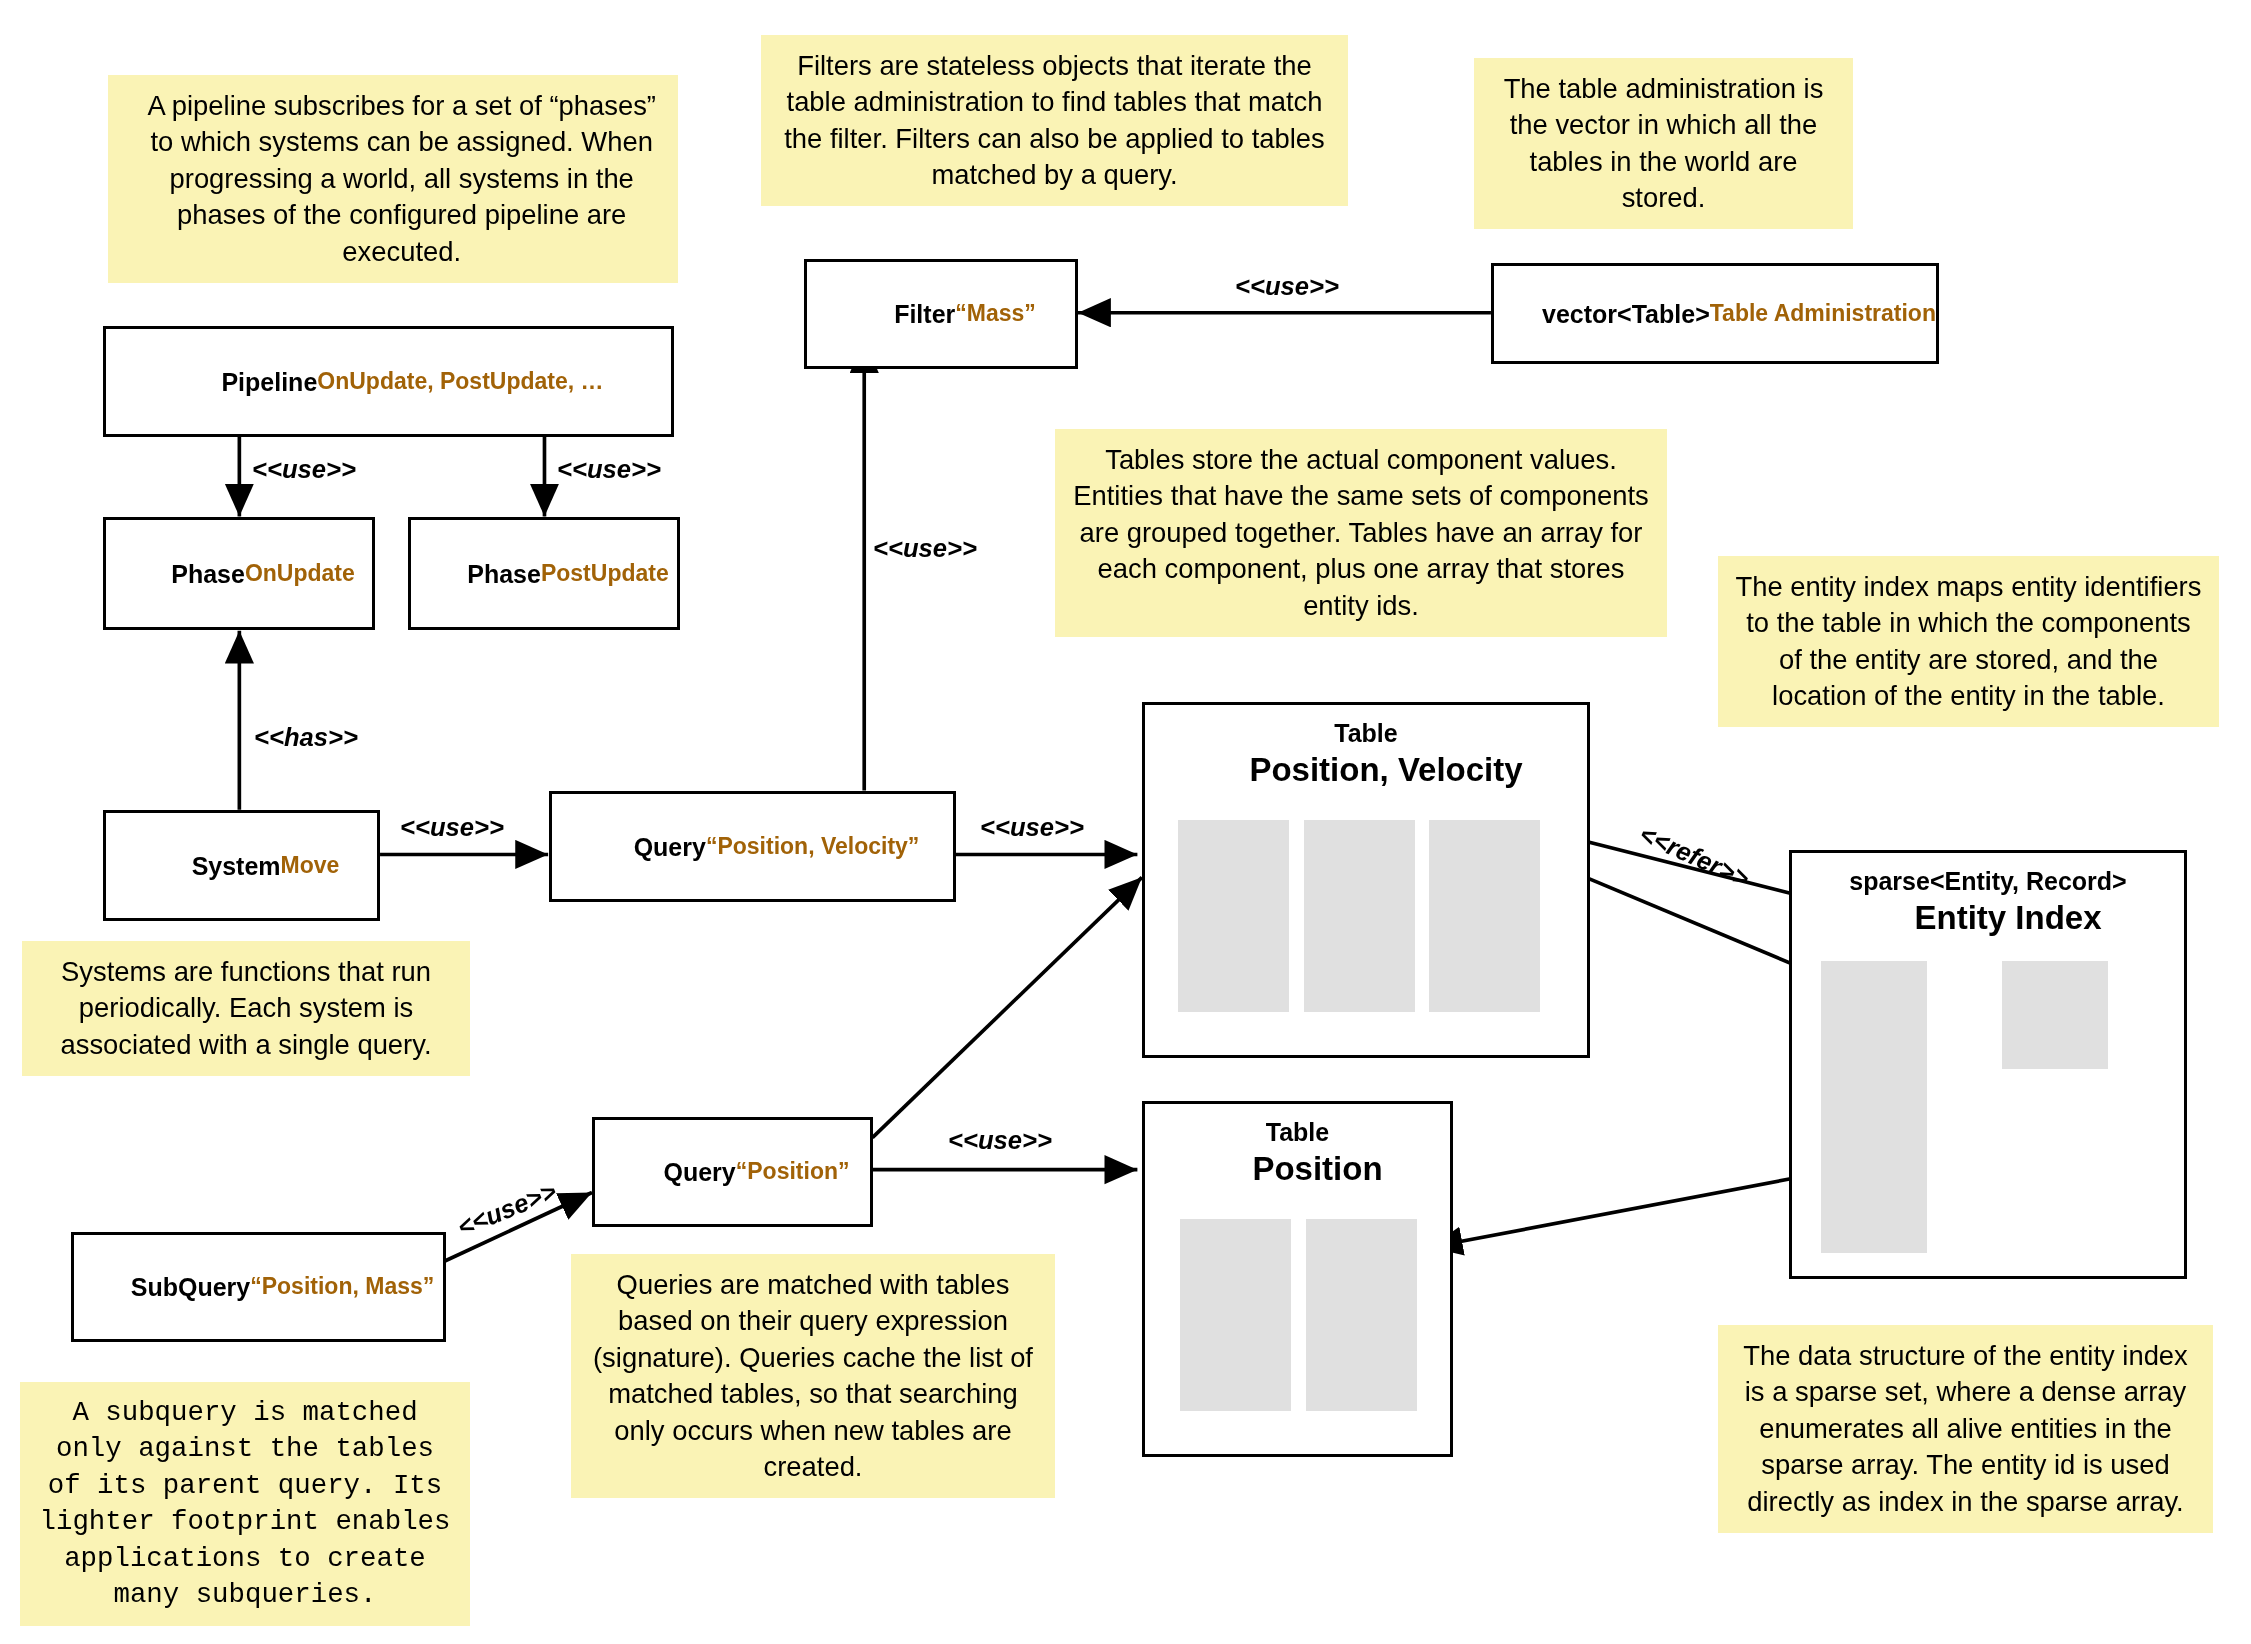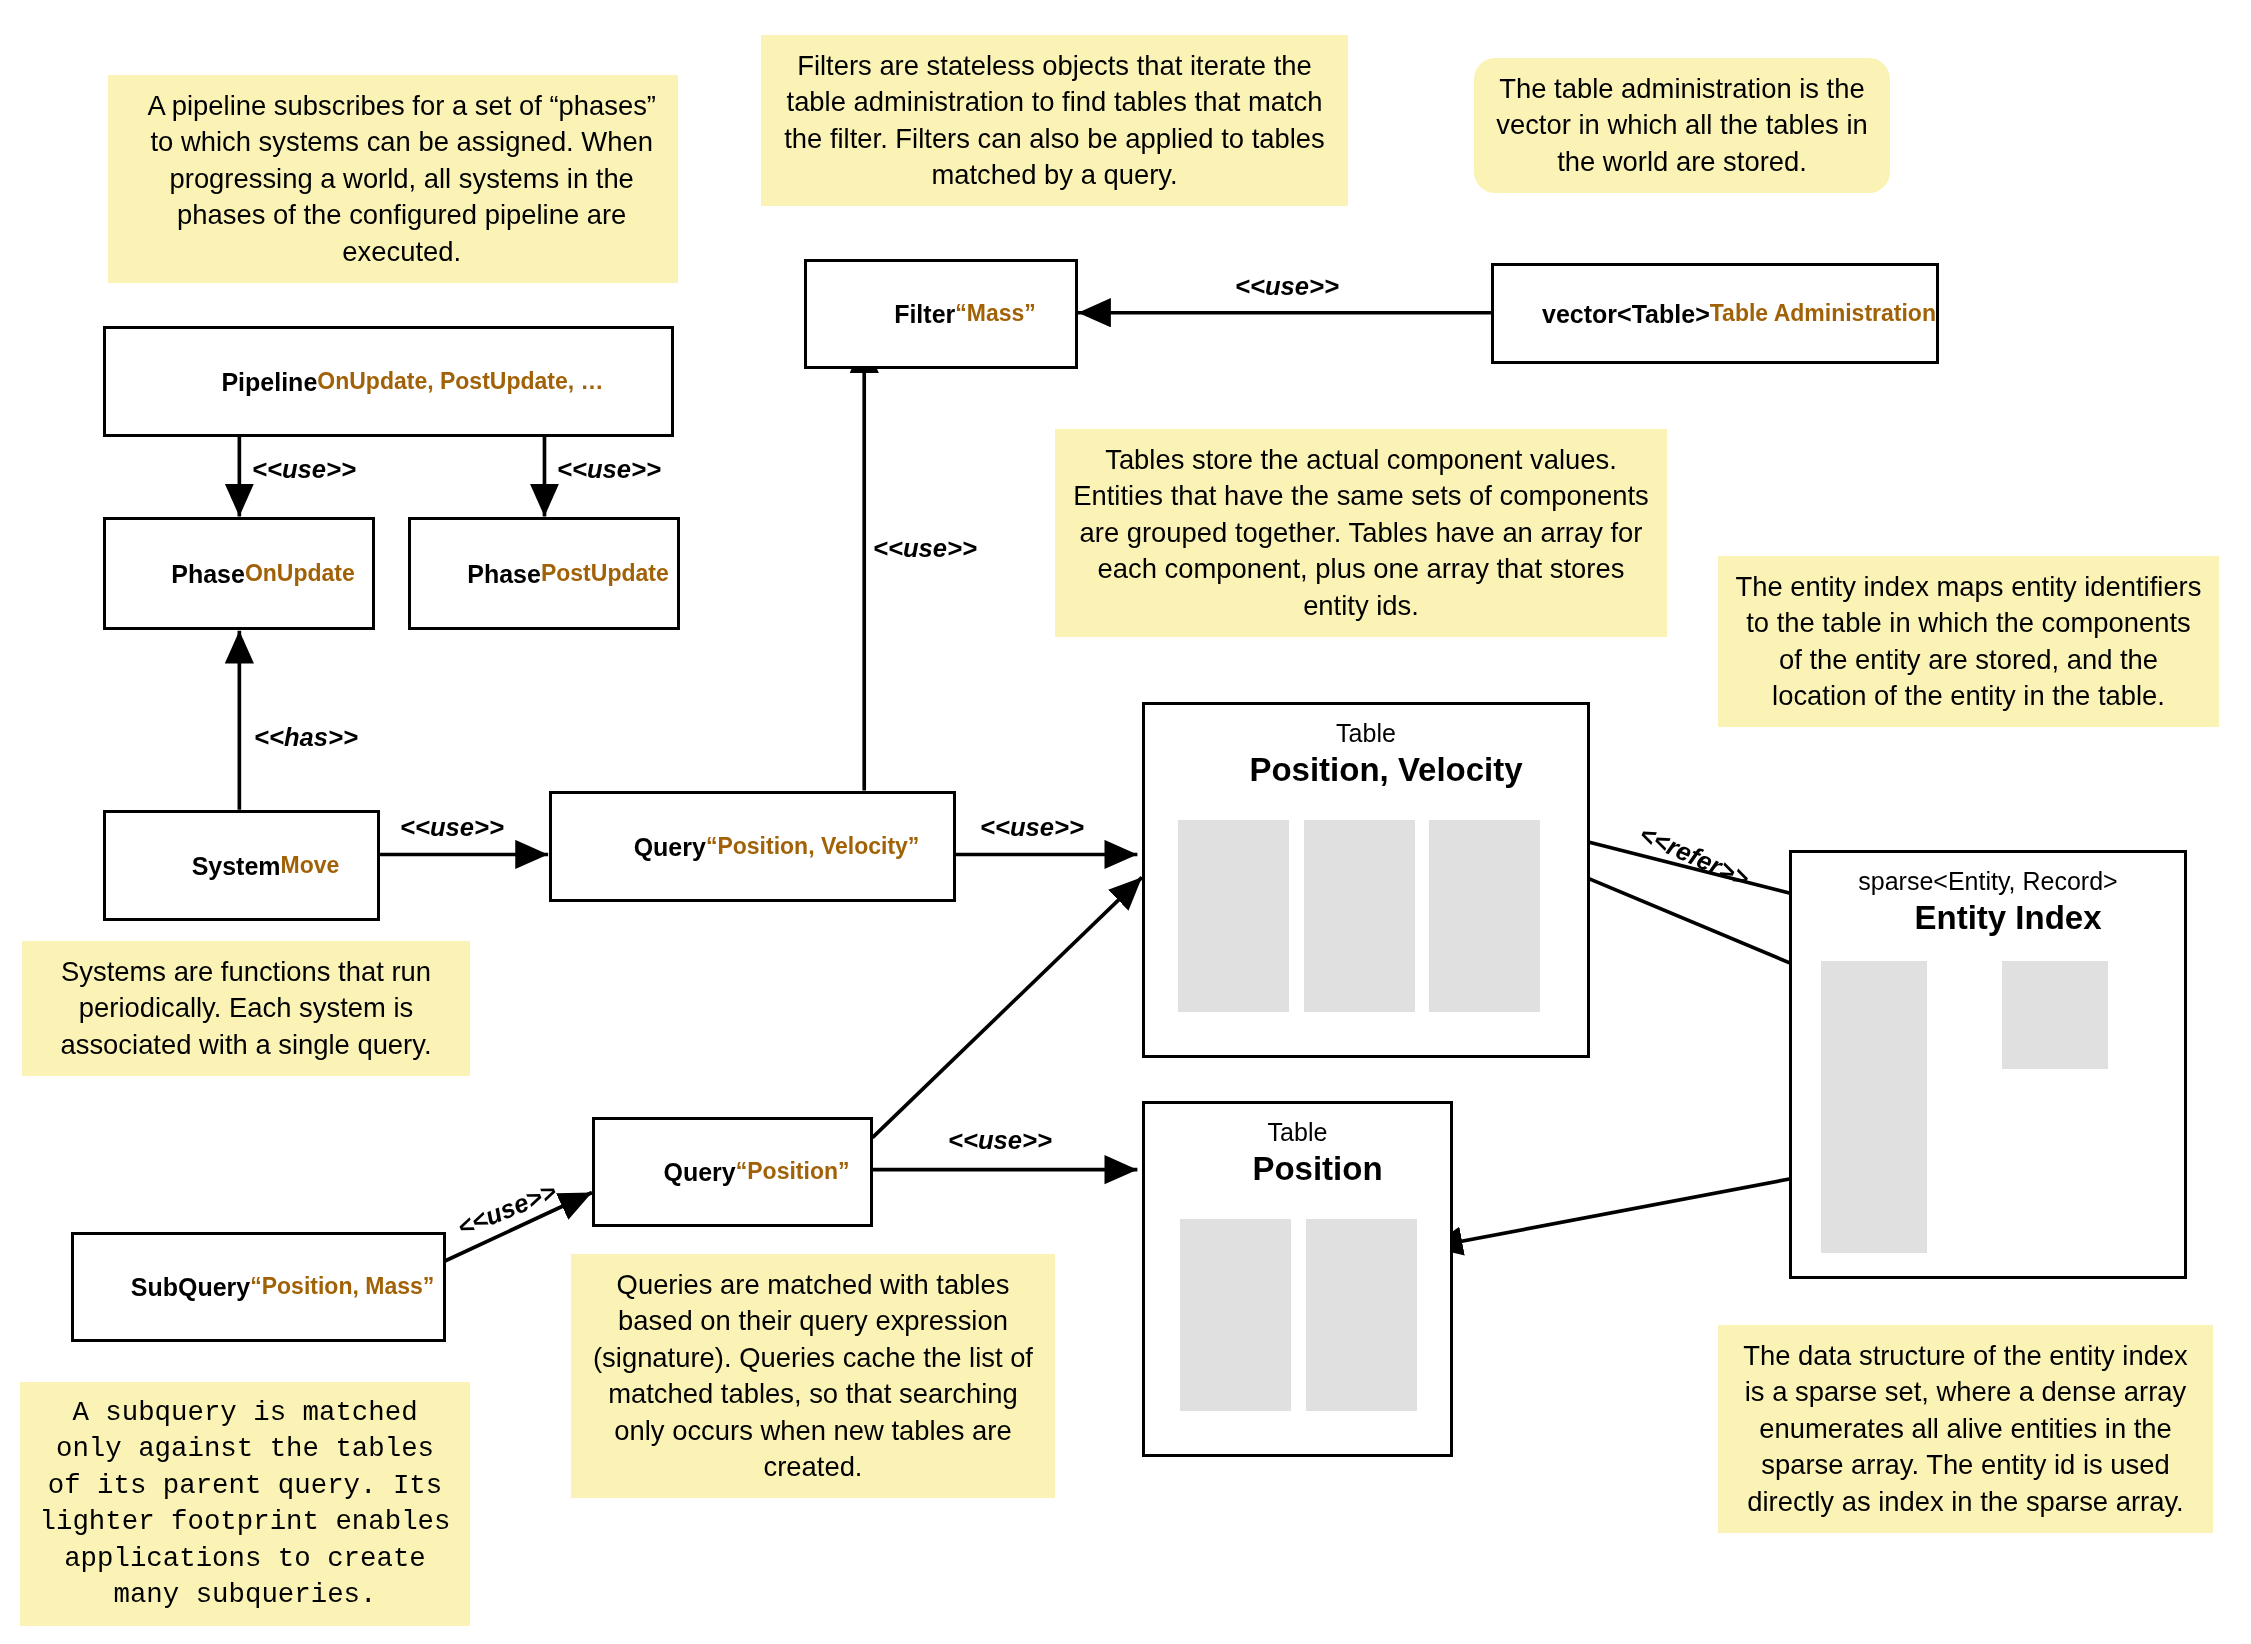--- a/index.html
+++ b/index.html
@@ -56,21 +56,21 @@
     background: #ffffff;
     border: 3.7px solid #000000;
     box-sizing: border-box;
   }
   .tablebox .hdr {
     text-align: center;
     padding-top: 12.8px;
   }
   .tablebox .hdr .stereo {
     font-size: 25px;
-    font-weight: normal;
+    font-weight: bold;
     line-height: 1.25;
   }
   .tablebox .hdr .title {
     font-size: 33px;
     font-weight: bold;
     line-height: 1.3;
     white-space: nowrap;
     margin-left: 40px;
   }
   .cols {
@@ -139,21 +139,21 @@
       <line x1="2190" y1="1063" x2="2048" y2="1063"></line>
       <line x1="2190" y1="1095" x2="2048" y2="1095"></line>
       <line x1="2230" y1="1160" x2="2172" y2="1272"></line>
     </g>
   </svg>
 
   <div class="note" style="left:108px; top:75px; width:570px;padding-left:32px;">A pipeline subscribes for a set of “phases” to which systems can be assigned. When progressing a world, all systems in the phases of the configured pipeline are executed.</div>
 
   <div class="note" style="left:761px; top:35px; width:587px;">Filters are stateless objects that iterate the table administration to find tables that match the filter. Filters can also be applied to tables matched by a query.</div>
 
-  <div class="note" style="left:1474px; top:58px; width:416px;border-radius:21px;">The table administration is the vector in which all the tables in the world are stored.</div>
+  <div class="note" style="left:1474px; top:58px; width:379px;">The table administration is the vector in which all the tables in the world are stored.</div>
 
   <div class="note" style="left:1055px; top:429px; width:612px;">Tables store the actual component values. Entities that have the same sets of components are grouped together. Tables have an array for each component, plus one array that stores entity ids.</div>
 
   <div class="note" style="left:1718px; top:556px; width:501px;">The entity index maps entity identifiers to the table in which the components of the entity are stored, and the location of the entity in the table.</div>
 
   <div class="note" style="left:22px; top:941px; width:448px;">Systems are functions that run periodically. Each system is associated with a single query.</div>
 
   <div class="note" style="left:571px; top:1254px; width:484px;">Queries are matched with tables based on their query expression (signature). Queries cache the list of matched tables, so that searching only occurs when new tables are created.</div>
 
   <div class="note" style="left:20px; top:1382px; width:450px;font-family:Liberation Mono, monospace;">A subquery is matched only against the tables of its parent query. Its lighter footprint enables applications to create many subqueries.</div>

